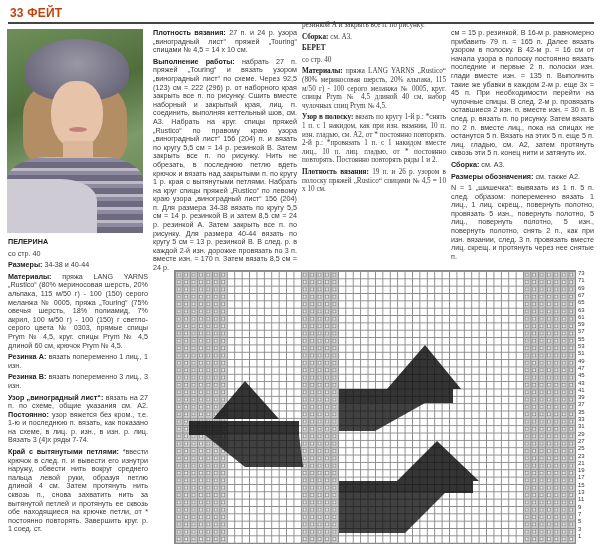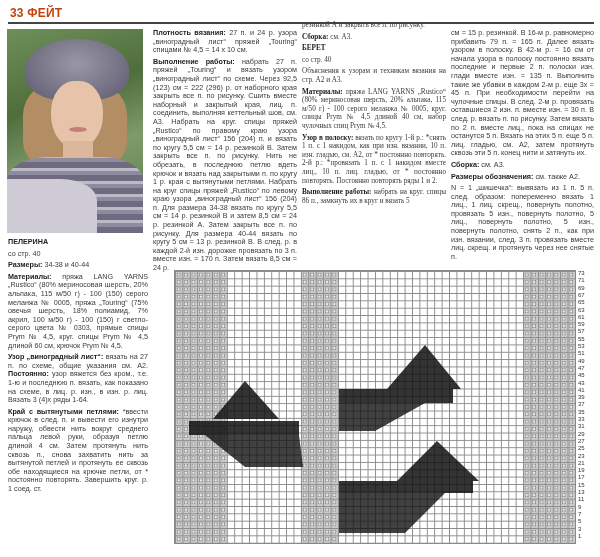--- a/index.html
+++ b/index.html
@@ -55,38 +55,39 @@
   <div class="neck"></div>
   <div class="scarf"></div>
   <div class="cape"></div>
 </div>
 
 <div class="col" style="left:8px; top:238px; width:140px;">
   <p><span class="head">ПЕЛЕРИНА</span></p>
   <p>со стр. 40</p>
   <p><b>Размеры:</b><span> 34-38 и 40-44</span></p>
   <p><b>Материалы:</b><span> пряжа LANG YARNS „Rustico“ (80% мериносовая шерсть, 20% альпака, 115 м/50 г) - 100 (150) серого меланжа № 0005, пряжа „Touring“ (75% овечья шерсть, 18% полиамид, 7% акрил, 100 м/50 г) - 100 (150) г светло-серого цвета № 0303, прямые спицы Prym № 4,5, круг. спицы Prym № 4,5 длиной 60 см, крючок Prym № 4,5.</span></p>
-  <p><b>Узор „виноградный лист“:</b><span> вязать на 27 п. по схеме, общие указания см. А2. </span><b>Постоянно:</b><span> узор вяжется без кром., т.е. 1-ю и последнюю п. вязать, как показано на схеме, в лиц. р. изн., в изн. р. лиц. Вязать 3 (4)х ряды 1-64.</span></p>
+  <p><b>Резинка А:</b><span> вязать попеременно 1 лиц., 1 изн.</span></p>
+  <p><b>Резинка В:</b><span> вязать попеременно 3 лиц., 3 изн.</span></p>
+  <p><b>Узор „виноградный лист“:</b><span> вязать на 27 п. по схеме, общие указания см. А2. </span><b>Постоянно:</b><span> узор вяжется без кром., т.е. 1-ю и последнюю п. вязать, как показано на схеме, в лиц. р. изн., в изн. р. лиц. Вязать 3 (4)х ряды 7-74.</span></p>
   <p><b>Край с вытянутыми петлями:</b><span> *ввести крючок в след. п. и вывести его изнутри наружу, обвести нить вокруг среднего пальца левой руки, образуя петлю длиной 4 см. Затем протянуть нить сквозь п., снова захватить нить за вытянутой петлей и протянуть ее сквозь обе находящиеся на крючке петли, от * постоянно повторять. Завершить круг. р. 1 соед. ст.</span></p>
 </div>
 
 <div class="col" style="left:153px; top:29px; width:144px;">
   <p><b>Плотность вязания:</b><span> 27 п. и 24 р. узора „виноградный лист“ пряжей „Touring“ спицами № 4,5 = 14 х 10 см.</span></p>
   <p><b>Выполнение работы:</b><span> набрать 27 п. пряжей „Touring“ и вязать узором „виноградный лист“ по схеме. Через 92,5 (123) см = 222 (296) р. от наборного края закрыть все п. по рисунку. Сшить вместе наборный и закрытый края, лиц. п. соединить, выполняя кеттельный шов, см. А3. Набрать на круг. спицы пряжей „Rustico“ по правому краю узора „виноградный лист“ 156 (204) п. и вязать по кругу 5,5 см = 14 р. резинкой В. Затем закрыть все п. по рисунку. Нить не обрезать, в последнюю петлю вдеть крючок и вязать над закрытыми п. по кругу 1 р. края с вытянутыми петлями. Набрать на круг спицы пряжей „Rustico“ по левому краю узора „виноградный лист“ 156 (204) п. Для размера 34-38 вязать по кругу 5,5 см = 14 р. резинкой В и затем 8,5 см = 24 р. резинкой А. Затем закрыть все п. по рисунку. Для размера 40-44 вязать по кругу 5 см = 13 р. резинкой В. В след. р. в каждой 2-й изн. дорожке провязать по 3 п. вместе изн. = 170 п. Затем вязать 8,5 см = 24 р.</span></p>
 </div>
 
 <div class="col" style="left:302px; top:21px; width:144px;font-family:Liberation Serif, serif;">
   <p>резинкой А и закрыть все п. по рисунку.</p>
   <p><b>Сборка:</b><span> см. А3.</span></p>
   <p><span class="head">БЕРЕТ</span></p>
   <p>со стр. 40</p>
-  <p>Объяснения к узорам и техникам вязания на стр. А2 и А3.</p>
   <p><b>Материалы:</b><span> пряжа LANG YARNS „Rustico“ (80% мериносовая шерсть, 20% альпака, 115 м/50 г) - 100 серого меланжа № 0005, круг. спицы Prym № 4,5 длиной 40 см, набор чулочных спиц Prym № 4,5.</span></p>
   <p><b>Узор в полоску:</b><span> вязать по кругу 1-й р.: *снять 1 п. с 1 накидом, как при изн. вязании, 10 п. изн. гладью, см. А2, от * постоянно повторять. 2-й р.: *провязать 1 п. с 1 накидом вместе лиц., 10 п. лиц. гладью, от * постоянно повторять. Постоянно повторять ряды 1 и 2.</span></p>
-  <p><b>Выполнение работы:</b><span> набрать на круг. спицы 86 п., замкнуть их в круг и вязать 5</span></p>
+  <p><b>Плотность вязания:</b><span> 19 п. и 26 р. узором в полоску пряжей „Rustico“ спицами № 4,5 = 10 х 10 см.</span></p>
 </div>
 
 <div class="col" style="left:451px; top:29px; width:143px;">
   <p>см = 15 р. резинкой. В 16-м р. равномерно прибавить 79 п. = 165 п. Далее вязать узором в полоску. В 42-м р. = 16 см от начала узора в полоску постоянно вязать последние и первые 2 п. полоски изн. глади вместе изн. = 135 п. Выполнить такие же убавки в каждом 2-м р. еще 3х = 45 п. При необходимости перейти на чулочные спицы. В след. 2-м р. провязать оставшиеся 2 изн. п. вместе изн. = 30 п. В след. р. вязать п. по рисунку. Затем вязать по 2 п. вместе лиц., пока на спицах не останутся 5 п. Вязать на этих 5 п. еще 5 п. лиц. гладью, см. А2, затем протянуть сквозь эти 5 п. конец нити и затянуть их.</p>
   <p><b>Сборка:</b><span> см. А3.</span></p>
   <p><b>Размеры обозначения:</b><span> см. также А2.</span></p>
   <p>N = 1 „шишечка“: вывязать из 1 п. 5 п. след. образом: попеременно вязать 1 лиц., 1 лиц. скрещ., повернуть полотно, провязать 5 изн., повернуть полотно, 5 лиц., повернуть полотно, 5 изн., повернуть полотно, снять 2 п., как при изн. вязании, след. 3 п. провязать вместе лиц. скрещ. и протянуть через нее снятые п.</p>
 </div>
 
 <div class="chart">

